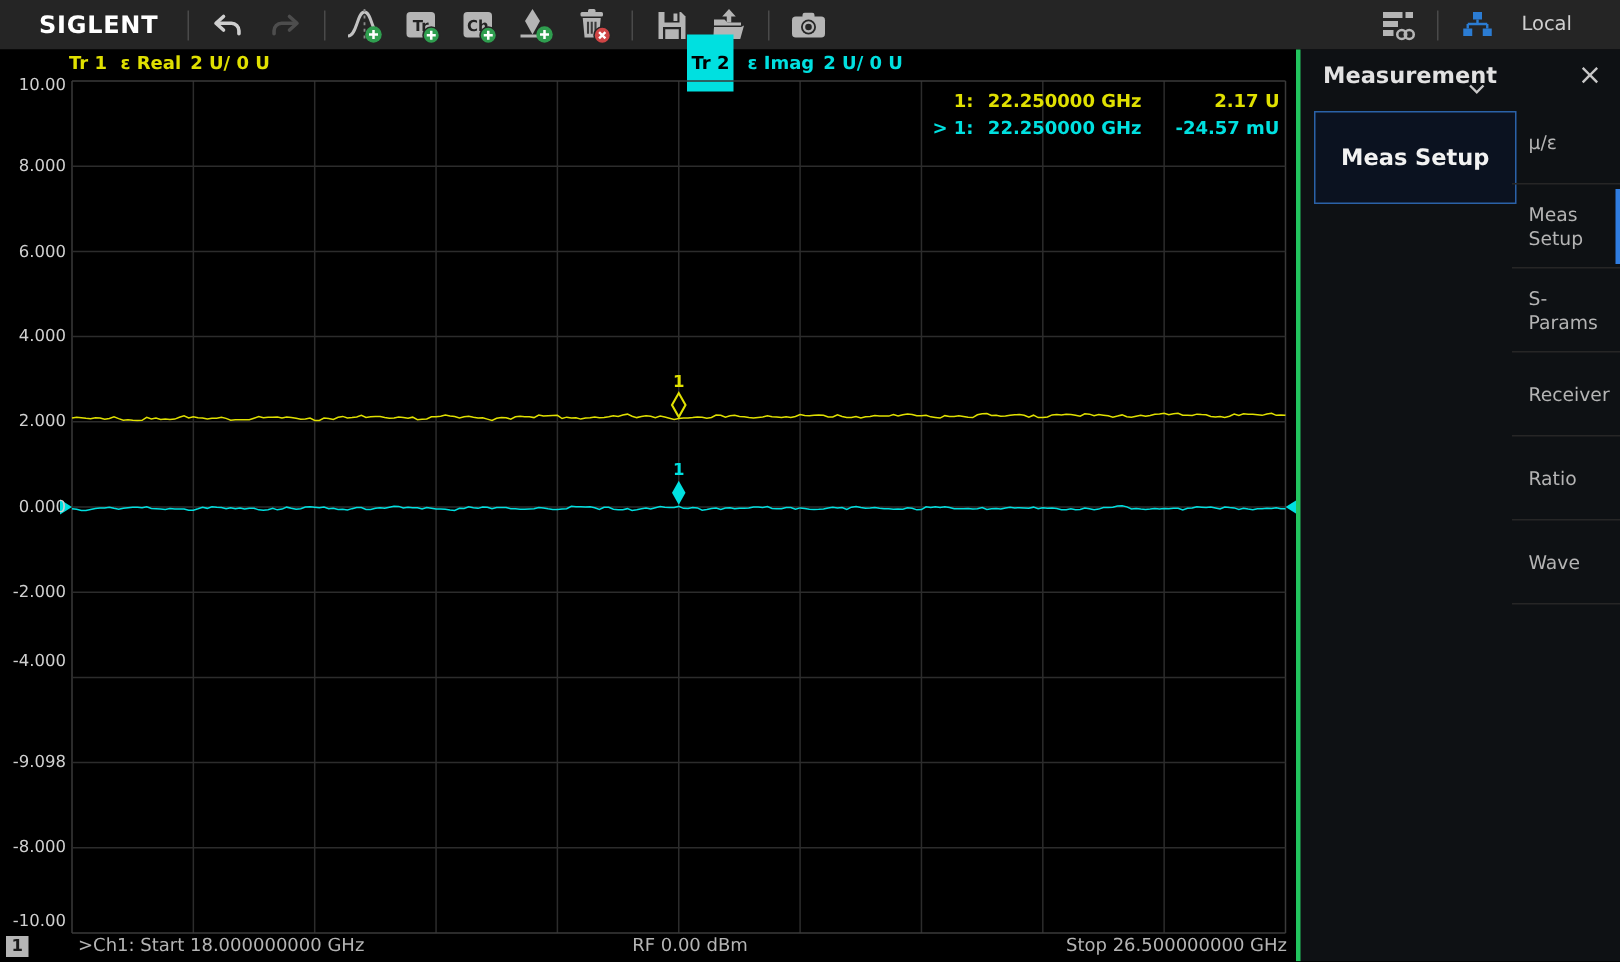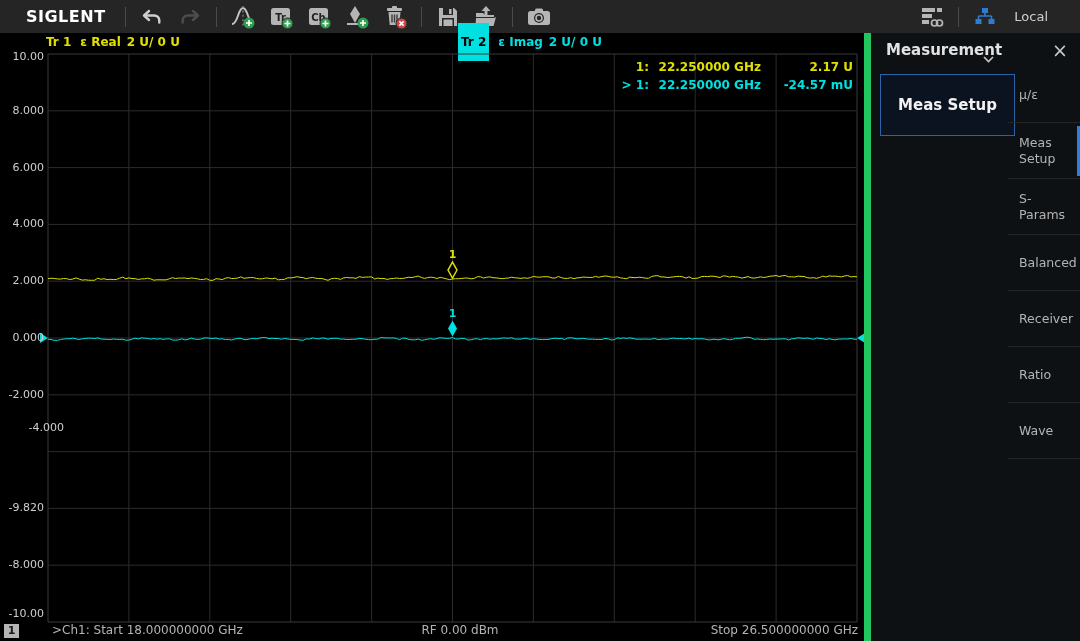--- a/index.html
+++ b/index.html
@@ -39,21 +39,21 @@
   .mk-tr2{color:#00e0e0;}
   
   #status-bar{position:absolute;left:0;top:589px;width:864px;height:19px;font-size:12px;color:#b4b4b4;}
   .ch-badge{position:absolute;left:4px;top:2px;width:15px;height:14px;background:#b5b5b5;color:#1a1a1a;
             font-size:11px;font-weight:bold;text-align:center;line-height:14px;}
   .st-start{position:absolute;left:52px;top:1px;}
   .st-rf{position:absolute;left:395px;width:130px;text-align:center;top:1px;}
   .st-stop{position:absolute;right:6px;top:1px;}
   
   #panel{position:absolute;left:864px;top:0;width:216px;height:608px;background:#0e1114;
-         border-left:7px solid #22c55e;box-sizing:border-box;}
+         border-left:3px solid #22c55e;box-sizing:border-box;}
   #panel-header{position:relative;height:34px;}
   .panel-title{position:absolute;left:15px;top:8px;color:#e2e2e2;font-size:15px;font-weight:bold;}
   .panel-chevron{position:absolute;left:112px;top:15px;}
   .panel-close{position:absolute;right:12px;top:4px;color:#c8c8c8;font-size:19px;line-height:26px;cursor:default;}
   #meas-setup-btn{position:absolute;left:9px;top:41px;width:135px;height:62px;background:#0b1220;
                   border:1px solid #2b62a8;color:#f2f2f2;font-size:15px;font-weight:bold;
                   display:flex;align-items:center;justify-content:center;box-sizing:border-box;cursor:default;}
   #tab-col{position:absolute;right:0;top:34px;width:72px;}
   .side-tab{position:relative;height:56px;display:flex;align-items:center;box-sizing:border-box;
             color:#b4b4b4;font-size:12.5px;line-height:16px;padding-left:11px;padding-right:8px;
@@ -235,22 +235,22 @@
       </svg>
 
       <div id="y-labels">
           <div class="ylab" style="top: 16px;">10.00</div>
           <div class="ylab" style="top: 69.8px;">8.000</div>
           <div class="ylab" style="top: 126.6px;">6.000</div>
           <div class="ylab" style="top: 183.4px;">4.000</div>
           <div class="ylab" style="top: 240.2px;">2.000</div>
           <div class="ylab" style="top: 297px;">0.000</div>
           <div class="ylab" style="top: 353.8px;">-2.000</div>
-          <div class="ylab" style="top: 387px; margin-left: 20px;">-4.000</div>
-          <div class="ylab" style="top: 467.4px;">-9.820</div>
+          <div class="ylab" style="top: 400px;">-4.000</div>
+          <div class="ylab" style="top: 467.4px;">-9.098</div>
           <div class="ylab" style="top: 524.2px;">-8.000</div>
           <div class="ylab" style="top: 573px;">-10.00</div>
         </div>
 
       <div id="marker-readout">
         <div class="mk-row mk-tr1">
           <span class="mk-label">1:</span>
           <span class="mk-freq">22.250000 GHz</span>
           <span class="mk-val">2.17 U</span>
         </div>
@@ -289,23 +289,20 @@
             <span>μ/ε</span>
           </div>
         <div class="side-tab active">
             <span>Meas Setup</span>
             <span class="active-bar"></span>
           </div>
         <div class="side-tab">
             <span>S-Params</span>
           </div>
         <div class="side-tab">
-            <span>Balanced</span>
-          </div>
-        <div class="side-tab">
             <span>Receiver</span>
           </div>
         <div class="side-tab">
             <span>Ratio</span>
           </div>
         <div class="side-tab">
             <span>Wave</span>
           </div>
       </div>
     </div>

